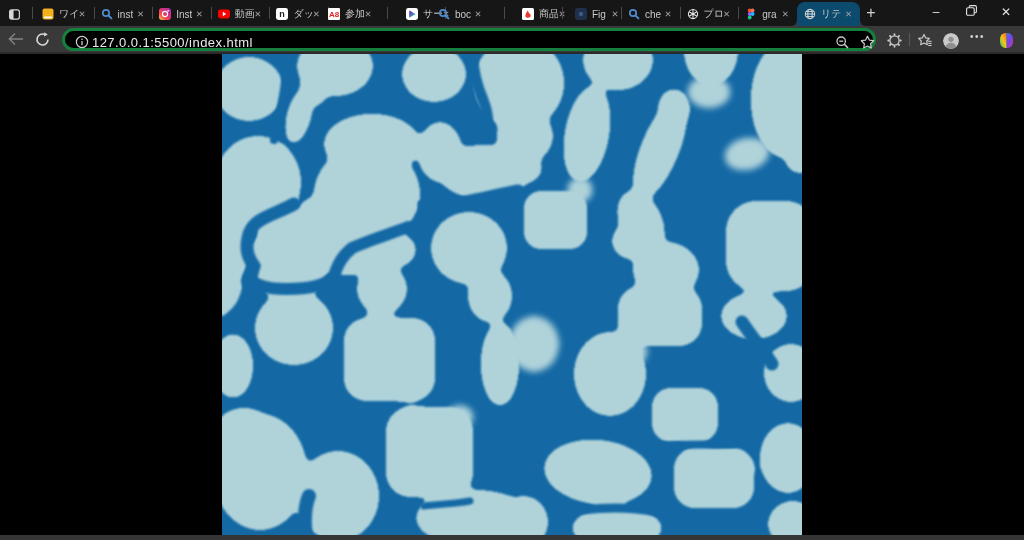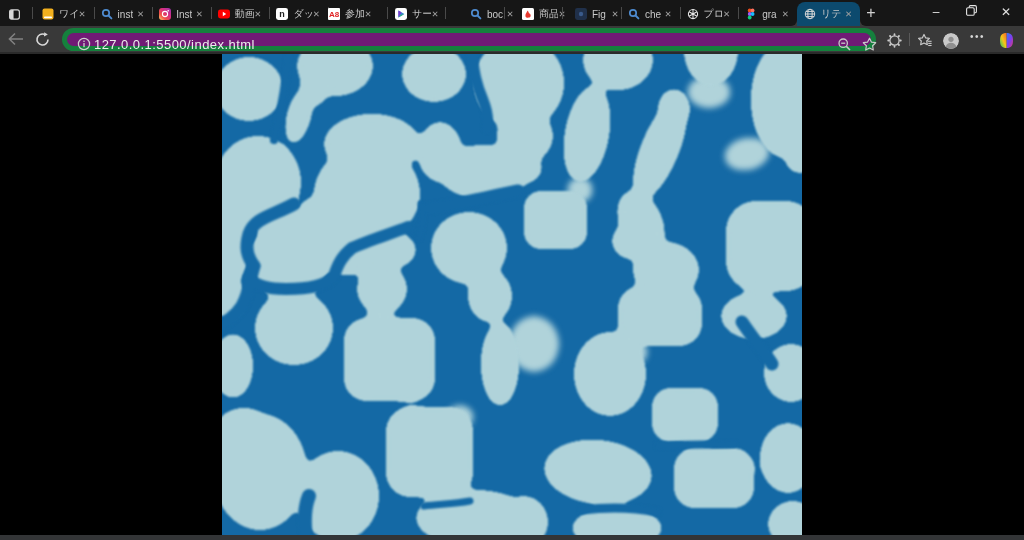--- a/index.html
+++ b/index.html
@@ -8,21 +8,21 @@
 .tab{position:absolute;top:2px;height:24px;display:flex;align-items:center;overflow:hidden}
 .tab .fav{flex:0 0 auto;margin-left:7px;width:12px;height:12px;display:flex;align-items:center}
 .tab .ttl{flex:0 1 auto;margin-left:5px;font-size:10px;color:#c9c9c9;white-space:nowrap;overflow:hidden;max-width:20px}
 .tab .cl{flex:0 0 auto;margin-left:auto;margin-right:8px;font-size:8.5px;color:#a0a0a0}
 .tab.active{background:#0c4a6e;border-radius:8px 8px 0 0;top:2px;height:24px}
 #newtab{position:absolute;left:861px;top:3px;width:20px;height:20px;color:#d2d2d2;font-size:16px;font-weight:300;text-align:center;line-height:19px}
 .winbtn{position:absolute;top:0;width:30px;height:25px;color:#e4e4e4;font-size:12px;text-align:center;line-height:24px}
 #toolbar{position:absolute;left:0;top:26px;width:1024px;height:26px;background:#393939}
 #backbtn{position:absolute;left:7px;top:6px}
 #reloadbtn{position:absolute;left:35px;top:6px}
-#pill{position:absolute;left:62px;top:2px;width:814px;height:23px;background:#701a75;border:5px solid #15803d;border-radius:12px}
+#pill{position:absolute;left:62px;top:2px;width:814px;height:23px;background:#000000;border:3px solid #15803d;border-radius:12px}
 #info{position:absolute;left:10px;top:4px}
 #url{position:absolute;left:27px;top:3.5px;font-size:13px;color:#ededed;letter-spacing:0.45px}
 #zoomout{position:absolute;left:770px;top:3.5px}
 #favstar{position:absolute;left:795px;top:3.5px}
 .tbicon{position:absolute;top:7px}
 #tbsep{position:absolute;left:909px;top:7px;width:1px;height:13px;background:#5a5a5a}
 #avatar{position:absolute;left:943px;top:7px;width:16px;height:16px;border-radius:50%;overflow:hidden}
 #dots{position:absolute;left:970px;top:5px;font-size:10px;color:#d5d5d5;letter-spacing:1.5px}
 #copilot{position:absolute;left:998px;top:6px}
 #chromeline{position:absolute;left:0;top:52px;width:1024px;height:2px;background:#2a2a2a}
@@ -105,34 +105,34 @@
 <span class="fav">
         <svg width="12" height="12" viewBox="0 0 12 12">
           <rect width="12" height="12" rx="1" fill="#fff"></rect>
           <text x="6" y="9" font-family="Liberation Sans" font-size="8" font-weight="bold" fill="#e02424" text-anchor="middle">A8</text>
         </svg>
       </span>
       <span class="ttl">参加</span>
       <span class="cl">✕</span>
     </div>
 <div class="tsep" style="left:386.6px"></div>
-<div class="tab" style="left:388px;width:58.6px">
+<div class="tab" style="left:399px;width:58.6px">
 <span class="fav">
         <svg width="12" height="12" viewBox="0 0 12 12">
           <rect width="12" height="12" rx="2.4" fill="#fff"></rect>
           <path d="M3.4 2.6 L9.4 6 L3.4 9.4 Z" fill="#3b82d0"></path>
           <path d="M3.4 2.6 L6.4 4.3 L3.4 9.4 Z" fill="#7c3bd0"></path>
           <path d="M5.5 7.1 L9.4 6 L3.4 9.4 Z" fill="#2bb673"></path>
         </svg>
       </span>
       <span class="ttl">サー</span>
       <span class="cl">✕</span>
     </div>
 <div class="tsep" style="left:445.2px"></div>
-<div class="tab" style="left:463px;width:58.6px">
+<div class="tab" style="left:431px;width:58.6px">
 <span class="fav">
         <svg width="12" height="12" viewBox="0 0 12 12">
           <circle cx="5" cy="5" r="3.2" fill="none" stroke="#4e8bd0" stroke-width="1.7"></circle>
           <line x1="7.5" y1="7.5" x2="10.4" y2="10.4" stroke="#4e8bd0" stroke-width="1.9" stroke-linecap="round"></line>
         </svg>
       </span>
       <span class="ttl">boc</span>
       <span class="cl">✕</span>
     </div>
 <div class="tsep" style="left:503.8px"></div>

